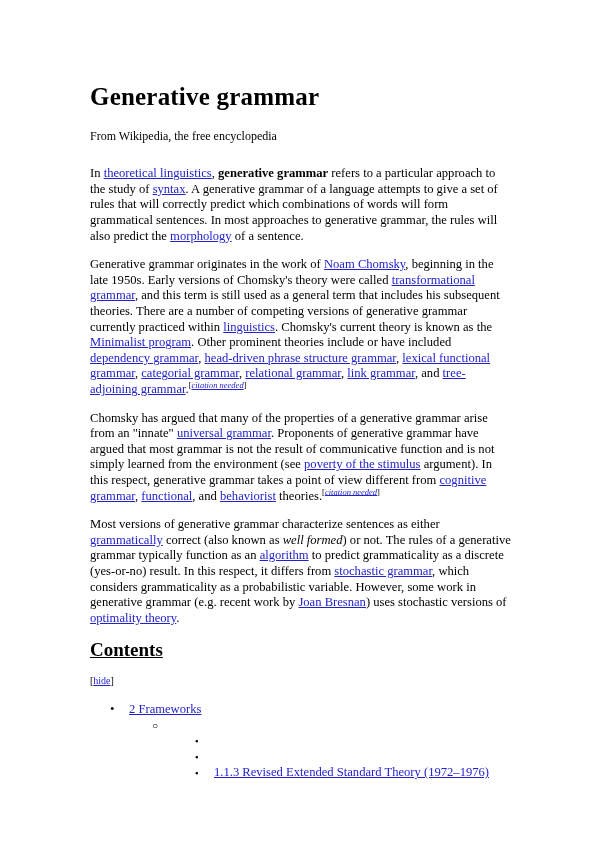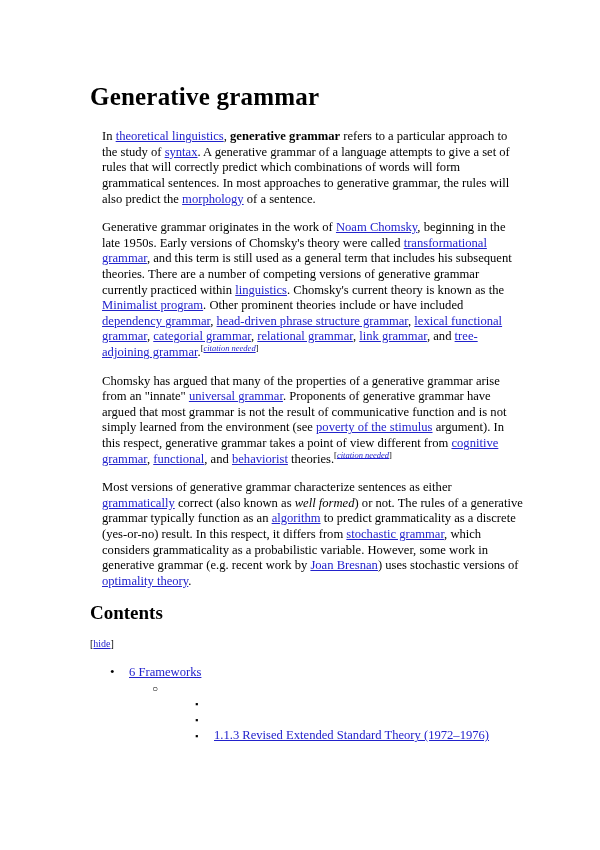--- a/index.html
+++ b/index.html
@@ -15,62 +15,63 @@
     font-family:"Liberation Serif","DejaVu Serif",serif;
   }
   .page{padding:84px 90px 0 90px;}
   h1.title{
     font-size:25px;font-weight:bold;line-height:1.05;
     margin:0 0 19px 0;letter-spacing:0.2px;
   }
   .tagline{font-size:12px;margin:0 0 22px 0;}
   .content p{
     font-size:12.6px;line-height:15.6px;
-    margin:0 0 13px 12px;width:422px;
+    margin:0 0 13px 0;width:422px;
   }
   a.wlink{color:var(--link);text-decoration:underline;cursor:pointer;}
   sup.cite{font-size:8.5px;line-height:0;vertical-align:super;white-space:nowrap;}
   sup.cite a{color:var(--link);}
   h2.contents-heading{
-    font-size:19px;font-weight:bold;margin:10px 0 14px 0;
+    font-size:19px;font-weight:bold;margin:10px 0 14px 0;text-decoration:underline;
   }
   .hide-toggle{font-size:10px;margin:0 0 15px 0;}
   .toc{font-size:12.6px;line-height:15.8px;}
   .toc-row{display:flex;align-items:baseline;}
   .toc-row.lvl1{padding-left:20px;}
   .toc-row.lvl2{padding-left:62px;}
   .toc-row.lvl3{padding-left:105px;}
   .marker{display:inline-block;width:19px;flex:0 0 19px;color:#000;}
   .marker.m1{font-size:13px;}
   .marker.m2{font-size:10px;}
   .marker.m3{font-size:9px;}
 </style>
 </head>
 <body>
 
 <div class="page">
 
   <h1 class="title">Generative grammar</h1>
 
+  <div class="tagline">From Wikipedia, the free encyclopedia</div>
 
   <div class="content">
     <p>In <a class="wlink">theoretical linguistics</a>, <b>generative grammar</b> refers to a particular approach to the study of <a class="wlink">syntax</a>. A generative grammar of a language attempts to give a set of rules that will correctly predict which combinations of words will form grammatical sentences. In most approaches to generative grammar, the rules will also predict the <a class="wlink">morphology</a> of a sentence.</p>
     <p>Generative grammar originates in the work of <a class="wlink">Noam Chomsky</a>, beginning in the late 1950s. Early versions of Chomsky's theory were called <a class="wlink">transformational grammar</a>, and this term is still used as a general term that includes his subsequent theories. There are a number of competing versions of generative grammar currently practiced within <a class="wlink">linguistics</a>. Chomsky's current theory is known as the <a class="wlink">Minimalist program</a>. Other prominent theories include or have included <a class="wlink">dependency grammar</a>, <a class="wlink">head-driven phrase structure grammar</a>, <a class="wlink">lexical functional grammar</a>, <a class="wlink">categorial grammar</a>, <a class="wlink">relational grammar</a>, <a class="wlink">link grammar</a>, and <a class="wlink">tree-adjoining grammar</a>.<sup class="cite">[<a class="wlink"><i>citation needed</i></a>]</sup></p>
     <p>Chomsky has argued that many of the properties of a generative grammar arise from an "innate" <a class="wlink">universal grammar</a>. Proponents of generative grammar have argued that most grammar is not the result of communicative function and is not simply learned from the environment (see <a class="wlink">poverty of the stimulus</a> argument). In this respect, generative grammar takes a point of view different from <a class="wlink">cognitive grammar</a>, <a class="wlink">functional</a>, and <a class="wlink">behaviorist</a> theories.<sup class="cite">[<a class="wlink"><i>citation needed</i></a>]</sup></p>
     <p>Most versions of generative grammar characterize sentences as either <a class="wlink">grammatically</a> correct (also known as <i>well formed</i>) or not. The rules of a generative grammar typically function as an <a class="wlink">algorithm</a> to predict grammaticality as a discrete (yes-or-no) result. In this respect, it differs from <a class="wlink">stochastic grammar</a>, which considers grammaticality as a probabilistic variable. However, some work in generative grammar (e.g. recent work by <a class="wlink">Joan Bresnan</a>) uses stochastic versions of <a class="wlink">optimality theory</a>.</p>
   </div>
 
   <h2 class="contents-heading">Contents</h2>
 
   <div class="hide-toggle">[<a class="wlink">hide</a>]</div>
 
   <div class="toc" id="toc">
       <div class="toc-row lvl1">
         <span class="marker m1">•</span>
-        <a class="wlink">6 Frameworks</a>
+        <a class="wlink">2 Frameworks</a>
       </div>
       <div class="toc-row lvl2">
         <span class="marker m2">○</span>
       </div>
       <div class="toc-row lvl3">
         <span class="marker m3">▪</span>
       </div>
       <div class="toc-row lvl3">
         <span class="marker m3">▪</span>
       </div>

